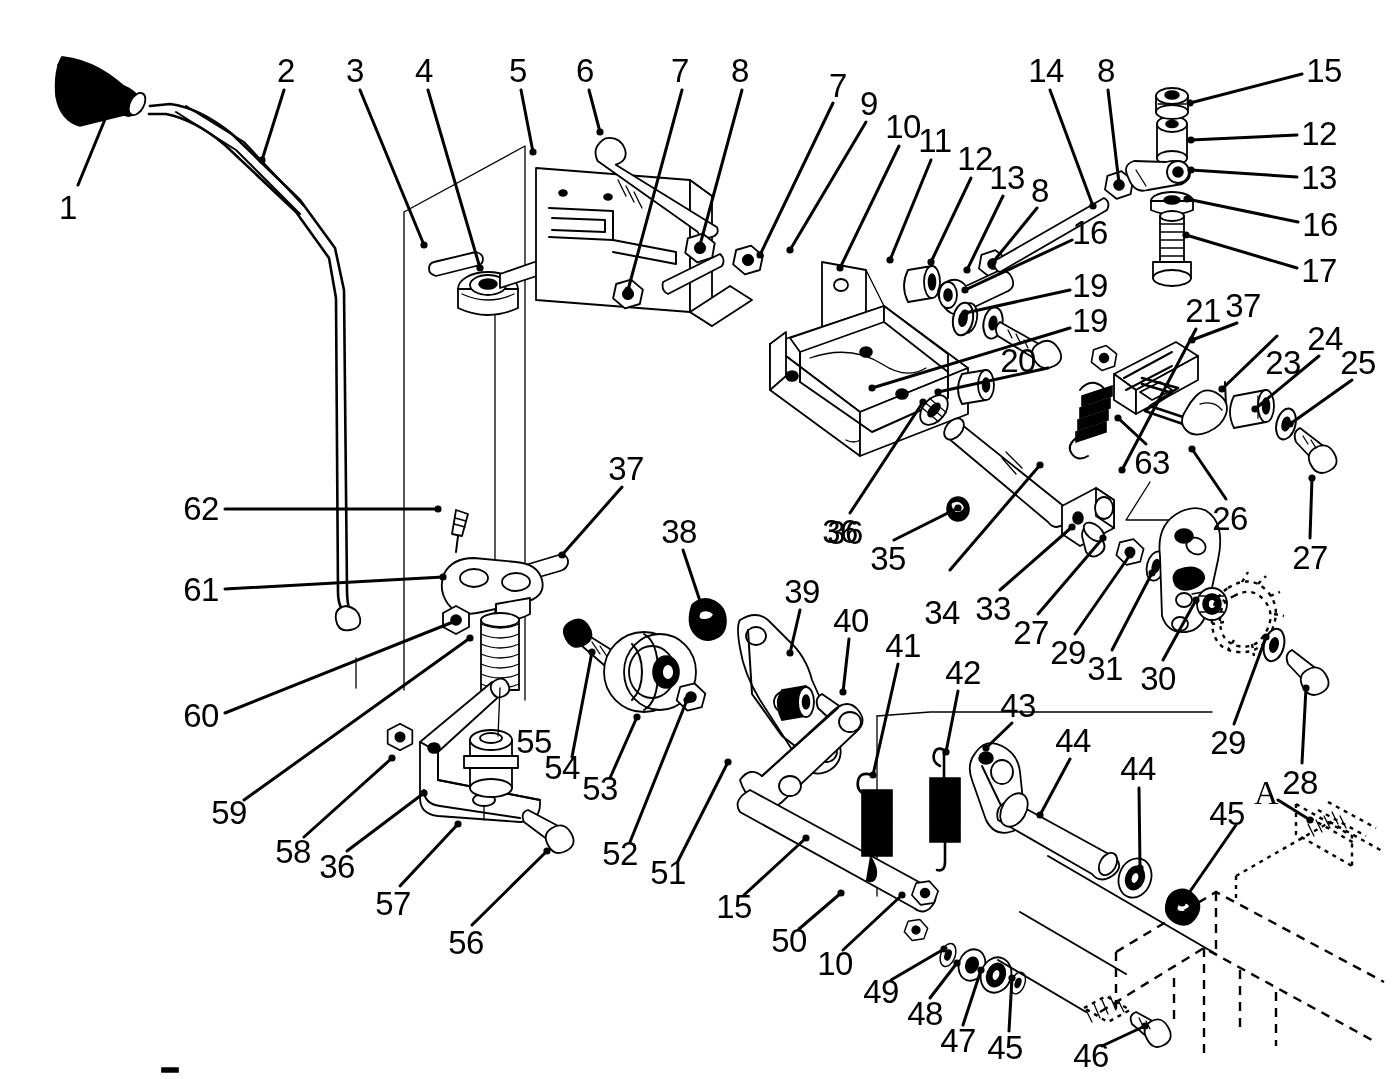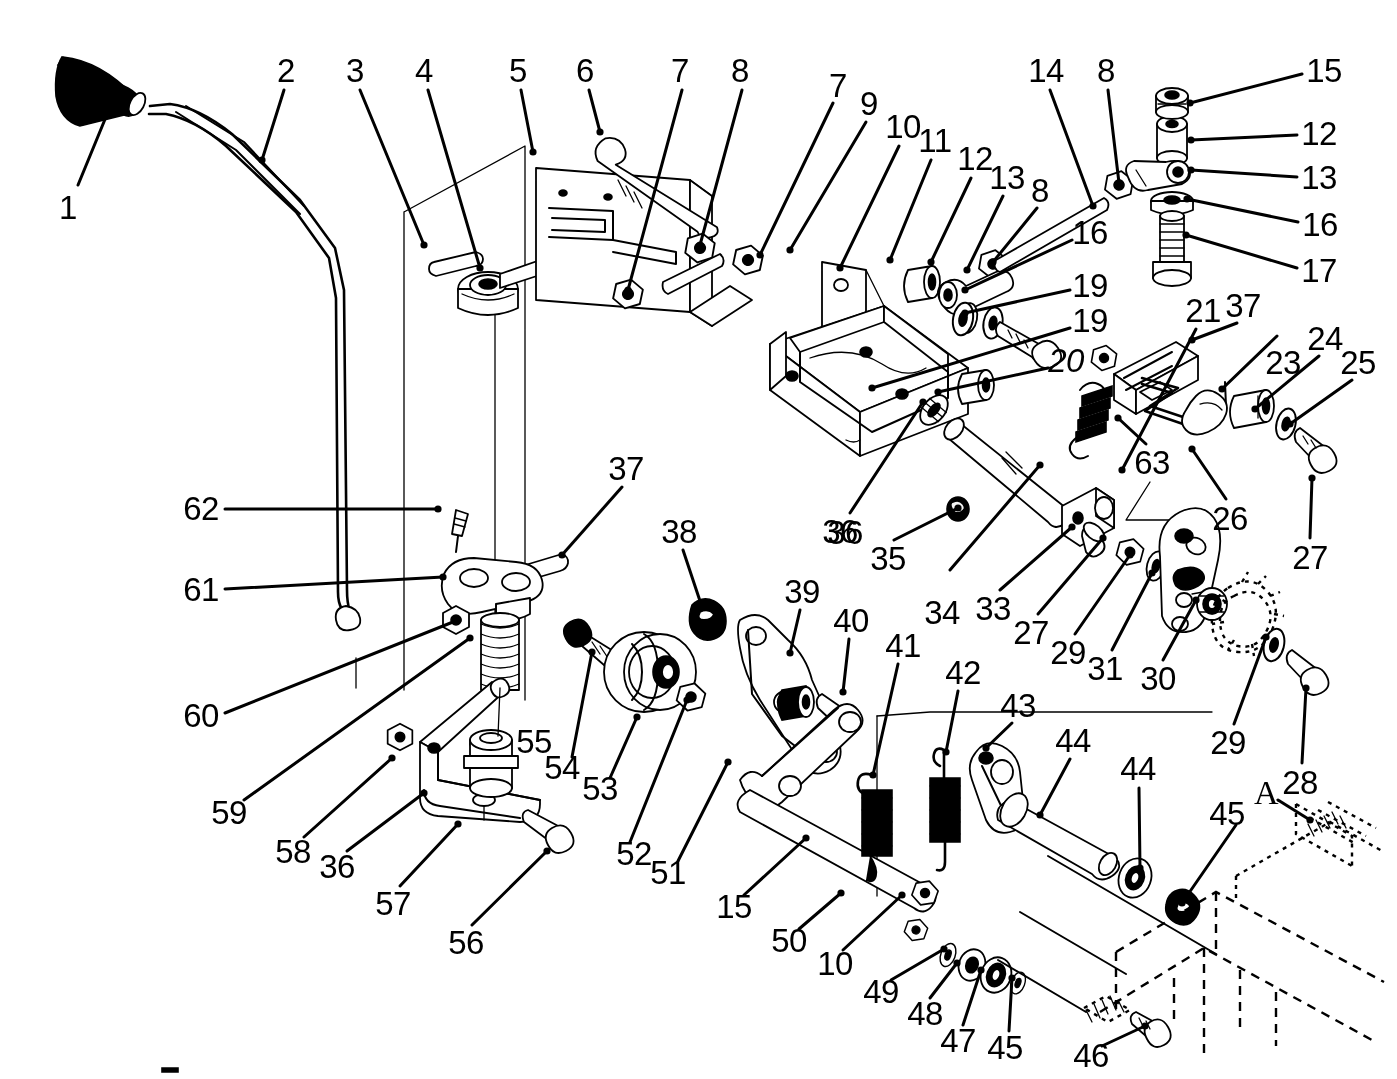--- a/index.html
+++ b/index.html
@@ -734,21 +734,21 @@
       <div class="callout" style="left: 1046px; top: 70px;">14</div>
       <div class="callout" style="left: 1106px; top: 70px;">8</div>
       <div class="callout" style="left: 1324px; top: 70px;">15</div>
       <div class="callout" style="left: 1319px; top: 133px;">12</div>
       <div class="callout" style="left: 1319px; top: 177px;">13</div>
       <div class="callout" style="left: 1320px; top: 224px;">16</div>
       <div class="callout" style="left: 1319px; top: 270px;">17</div>
       <div class="callout" style="left: 1090px; top: 232px;">16</div>
       <div class="callout" style="left: 1090px; top: 285px;">19</div>
       <div class="callout" style="left: 1090px; top: 320px;">19</div>
-      <div class="callout" style="left: 1066px; top: 360px; font-style: italic;">20</div>
+      <div class="callout" style="left: 1018px; top: 360px;">20</div>
       <div class="callout" style="left: 1203px; top: 310px;">21</div>
       <div class="callout" style="left: 1243px; top: 305px;">37</div>
       <div class="callout" style="left: 1283px; top: 318px; margin-top: 44px;">23</div>
       <div class="callout" style="left: 1325px; top: 338px;">24</div>
       <div class="callout" style="left: 1358px; top: 362px;">25</div>
       <div class="callout" style="left: 1230px; top: 518px;">26</div>
       <div class="callout" style="left: 1310px; top: 557px;">27</div>
       <div class="callout" style="left: 1152px; top: 462px;">63</div>
       <div class="callout" style="left: 845px; top: 532px;">36</div>
       <div class="callout" style="left: 888px; top: 558px;">35</div>
@@ -776,21 +776,21 @@
       <div class="callout" style="left: 201px; top: 589px;">61</div>
       <div class="callout" style="left: 201px; top: 715px;">60</div>
       <div class="callout" style="left: 229px; top: 812px;">59</div>
       <div class="callout" style="left: 293px; top: 851px;">58</div>
       <div class="callout" style="left: 337px; top: 866px;">36</div>
       <div class="callout" style="left: 393px; top: 903px;">57</div>
       <div class="callout" style="left: 466px; top: 942px;">56</div>
       <div class="callout" style="left: 534px; top: 741px;">55</div>
       <div class="callout" style="left: 562px; top: 767px;">54</div>
       <div class="callout" style="left: 600px; top: 788px;">53</div>
-      <div class="callout" style="left: 620px; top: 853px; margin-left: 14px;">52</div>
+      <div class="callout" style="left: 620px; top: 853px;">52</div>
       <div class="callout" style="left: 668px; top: 872px;">51</div>
       <div class="callout" style="left: 734px; top: 906px;">15</div>
       <div class="callout" style="left: 789px; top: 940px;">50</div>
       <div class="callout" style="left: 835px; top: 963px;">10</div>
       <div class="callout" style="left: 881px; top: 991px;">49</div>
       <div class="callout" style="left: 925px; top: 1013px;">48</div>
       <div class="callout" style="left: 958px; top: 1040px;">47</div>
       <div class="callout" style="left: 1005px; top: 1047px;">45</div>
       <div class="callout" style="left: 1091px; top: 1055px;">46</div>
     </div>

